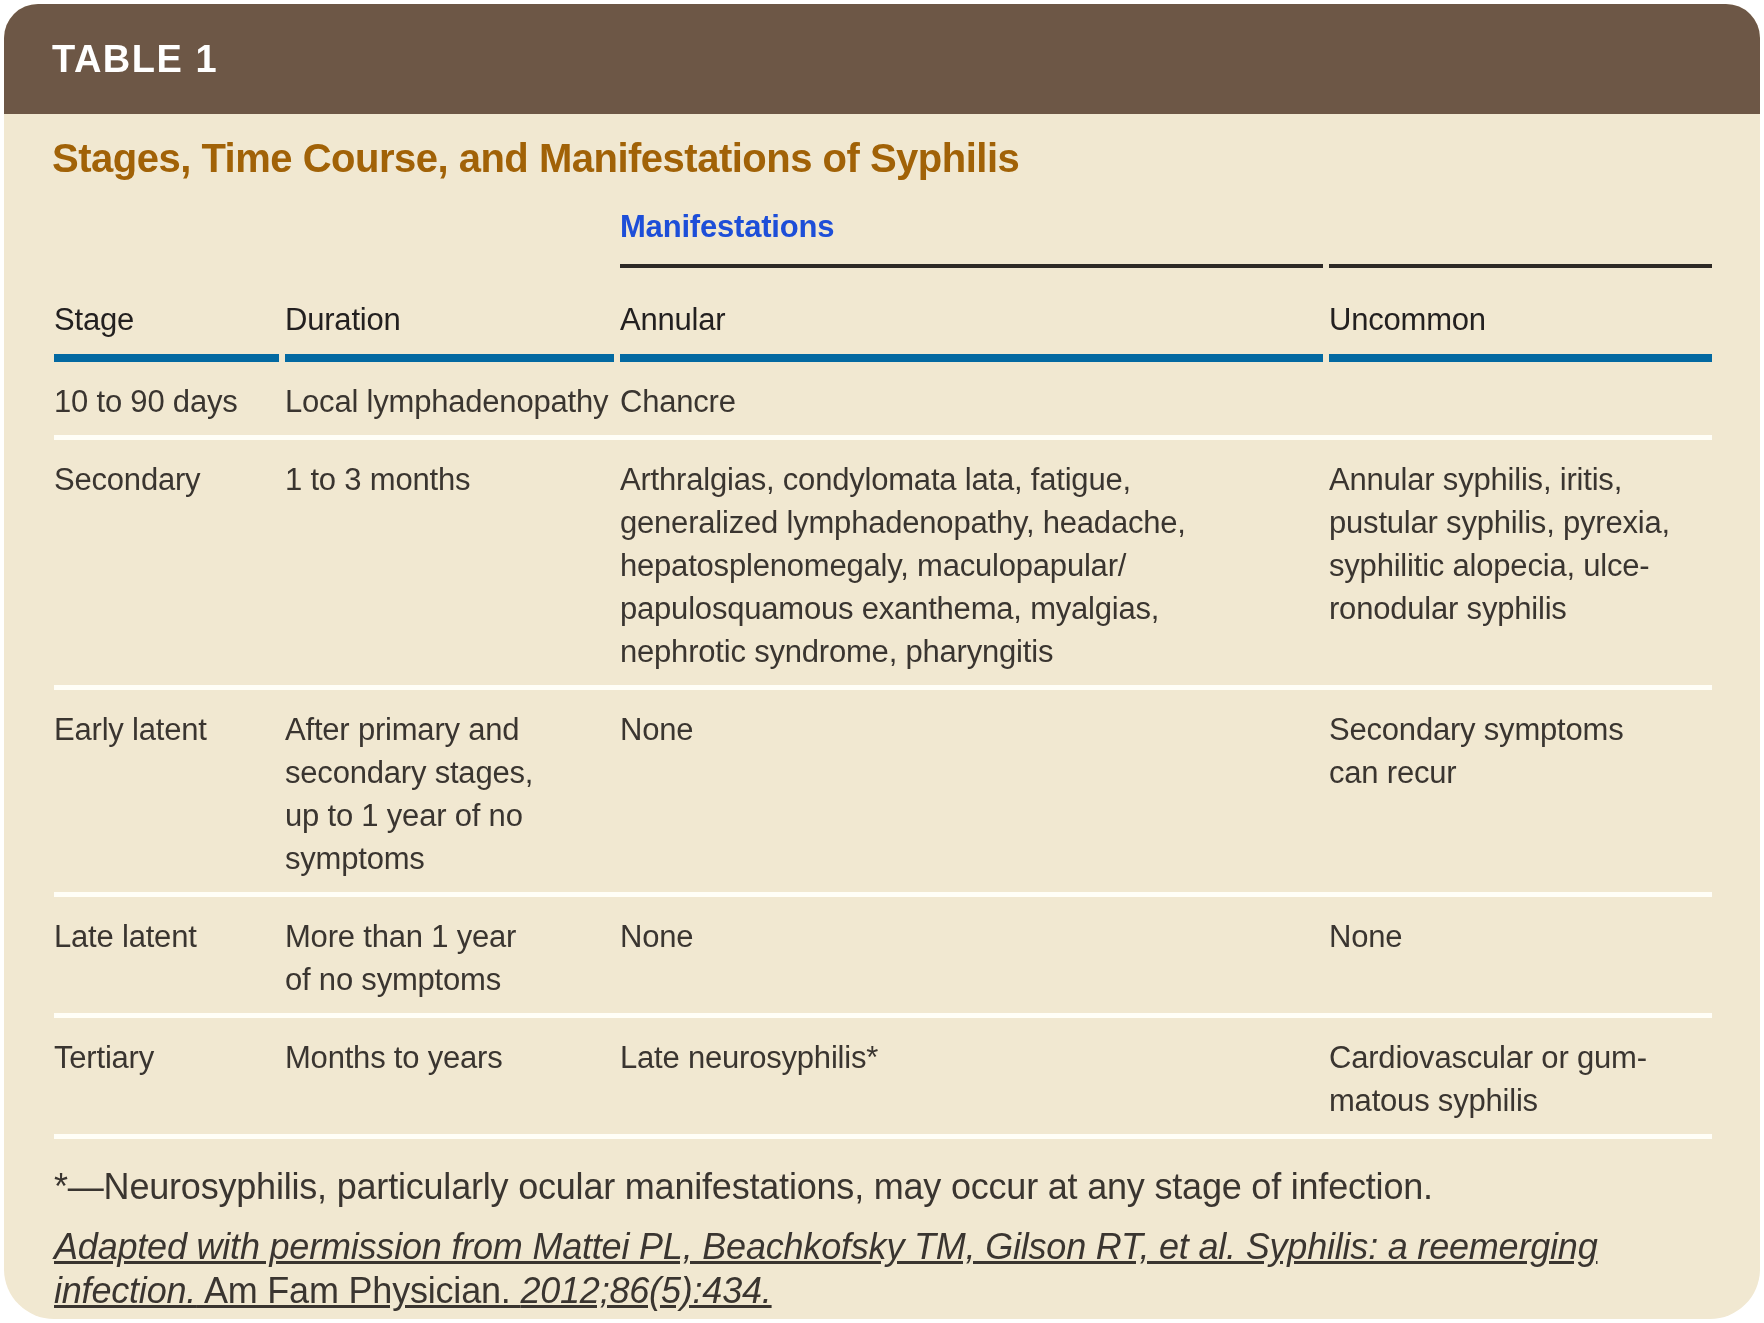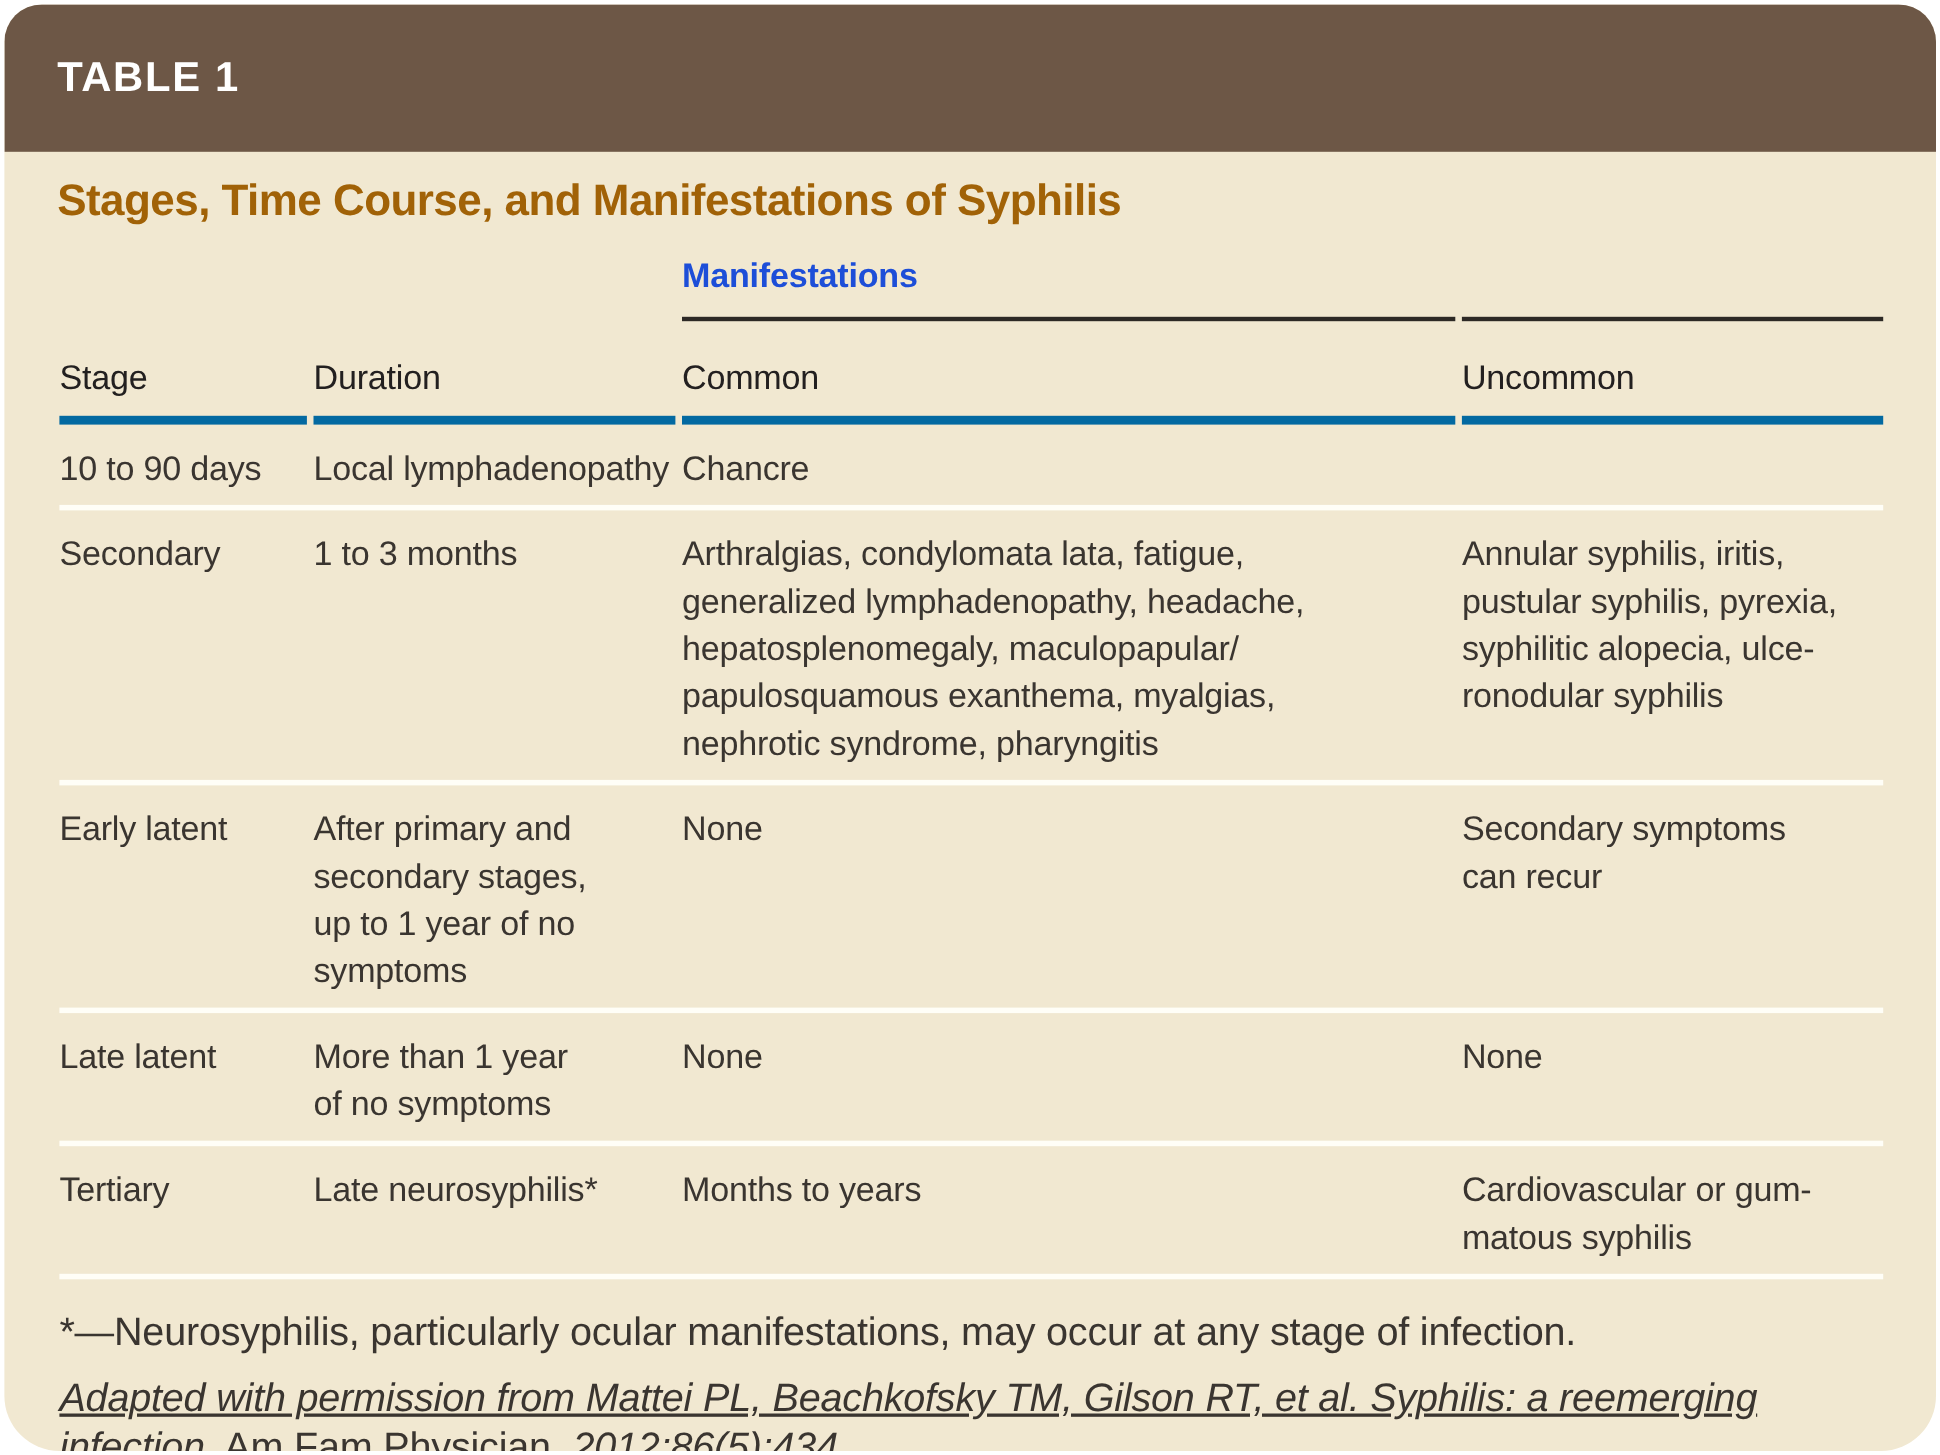--- a/index.html
+++ b/index.html
@@ -10,21 +10,21 @@
   }
   .card {
     position: absolute;
     left: 4px; top: 4px;
     width: 1756px; height: 1315px;
     background: #f1e8d1;
     border-radius: 34px 34px 50px 50px;
     overflow: hidden;
   }
   .band {
-    height: 134px;
+    height: 110px;
     background: #6d5746;
     display: flex;
     align-items: center;
     padding: 0 48px;
   }
   .band .tlabel {
     color: #ffffff;
     font-size: 38px;
     font-weight: bold;
     letter-spacing: 1.5px;
@@ -102,21 +102,21 @@
     <div class="grid group-row">
       <div class="cell"></div>
       <div class="cell"></div>
       <div class="cell group-cell glabel">Manifestations</div>
       <div class="cell group-cell"></div>
     </div>
 
     <div class="grid head-row">
       <div class="cell">Stage</div>
       <div class="cell">Duration</div>
-      <div class="cell">Common</div>
+      <div class="cell">Annular</div>
       <div class="cell">Uncommon</div>
     </div>
 
     <div class="grid">
       <div class="cell">10 to 90 days</div>
       <div class="cell">Local lymphadenopathy</div>
       <div class="cell">Chancre</div>
     </div>
     <div class="row-sep"></div>
 
@@ -151,22 +151,22 @@
       <div class="cell">Late latent</div>
       <div class="cell">More than 1 year
 of no symptoms</div>
       <div class="cell">None</div>
       <div class="cell">None</div>
     </div>
     <div class="row-sep"></div>
 
     <div class="grid">
       <div class="cell">Tertiary</div>
+      <div class="cell">Months to years</div>
       <div class="cell">Late neurosyphilis*</div>
-      <div class="cell">Months to years</div>
       <div class="cell">Cardiovascular or gum-
 matous syphilis</div>
     </div>
     <div class="row-sep"></div>
 
   </div>
 
   <div class="footnotes">
     <div class="fn-asterisk">*—Neurosyphilis, particularly ocular manifestations, may occur at any stage of infection.</div>
     <div class="fn-citation"><span class="ital">Adapted with permission from Mattei PL, Beachkofsky TM, Gilson RT, et al. Syphilis: a reemerging infection.</span><span> Am Fam Physician. </span><span class="ital">2012;86(5):434.</span></div>

